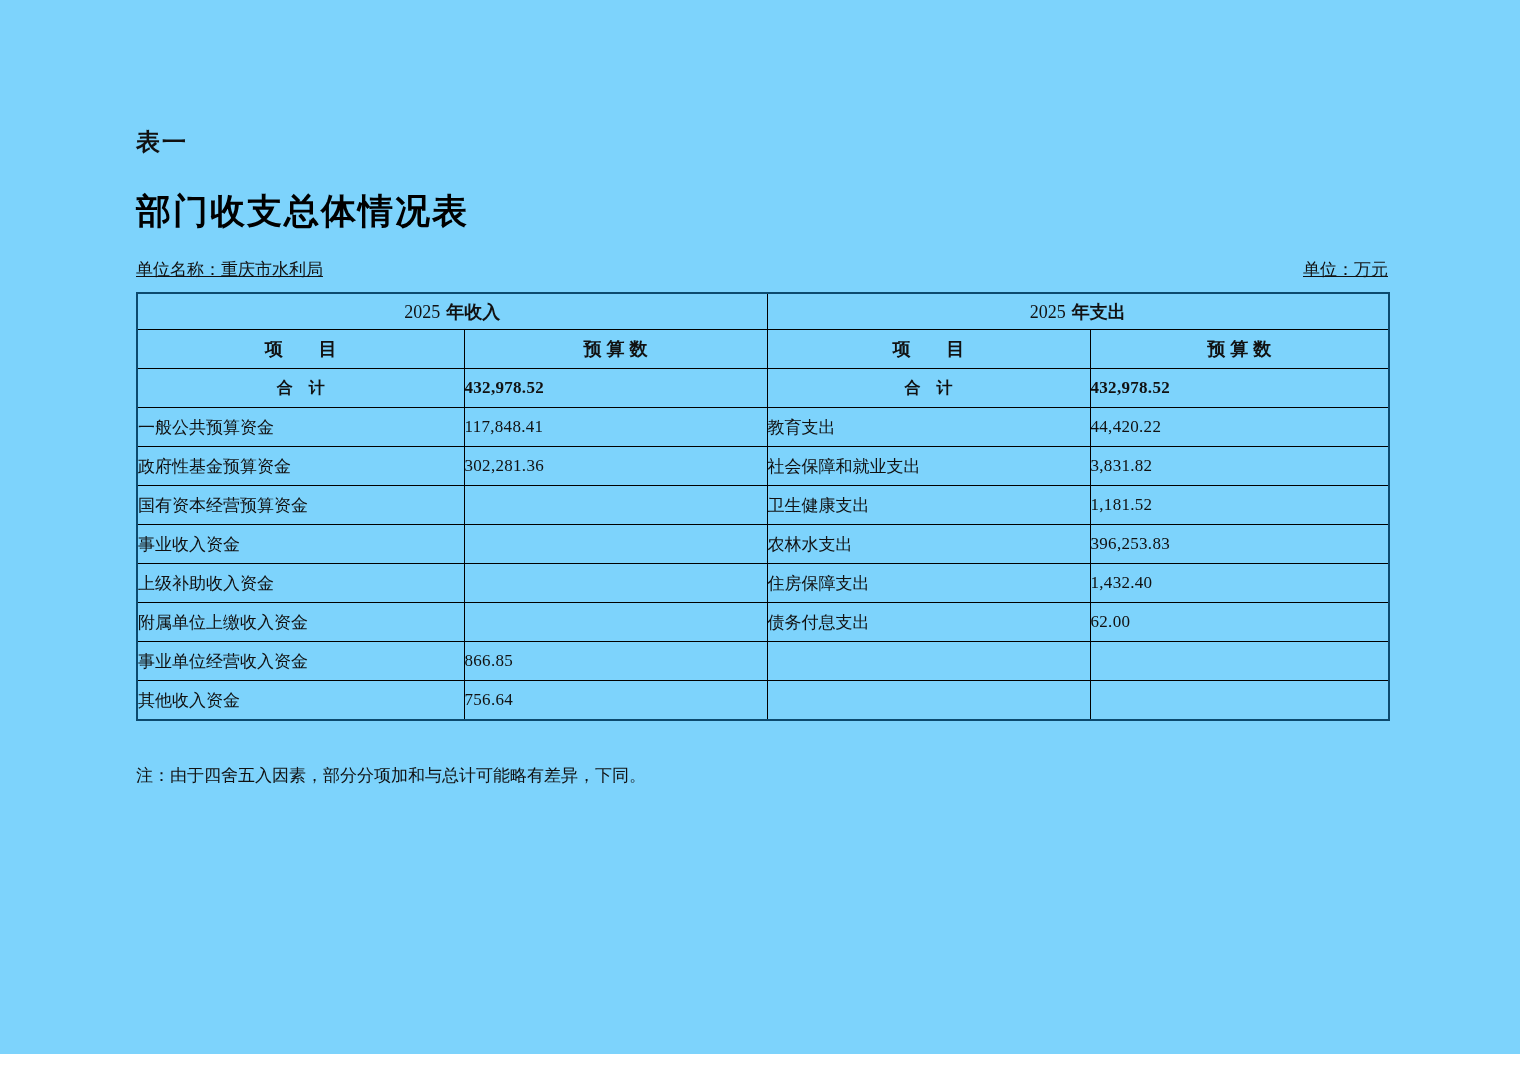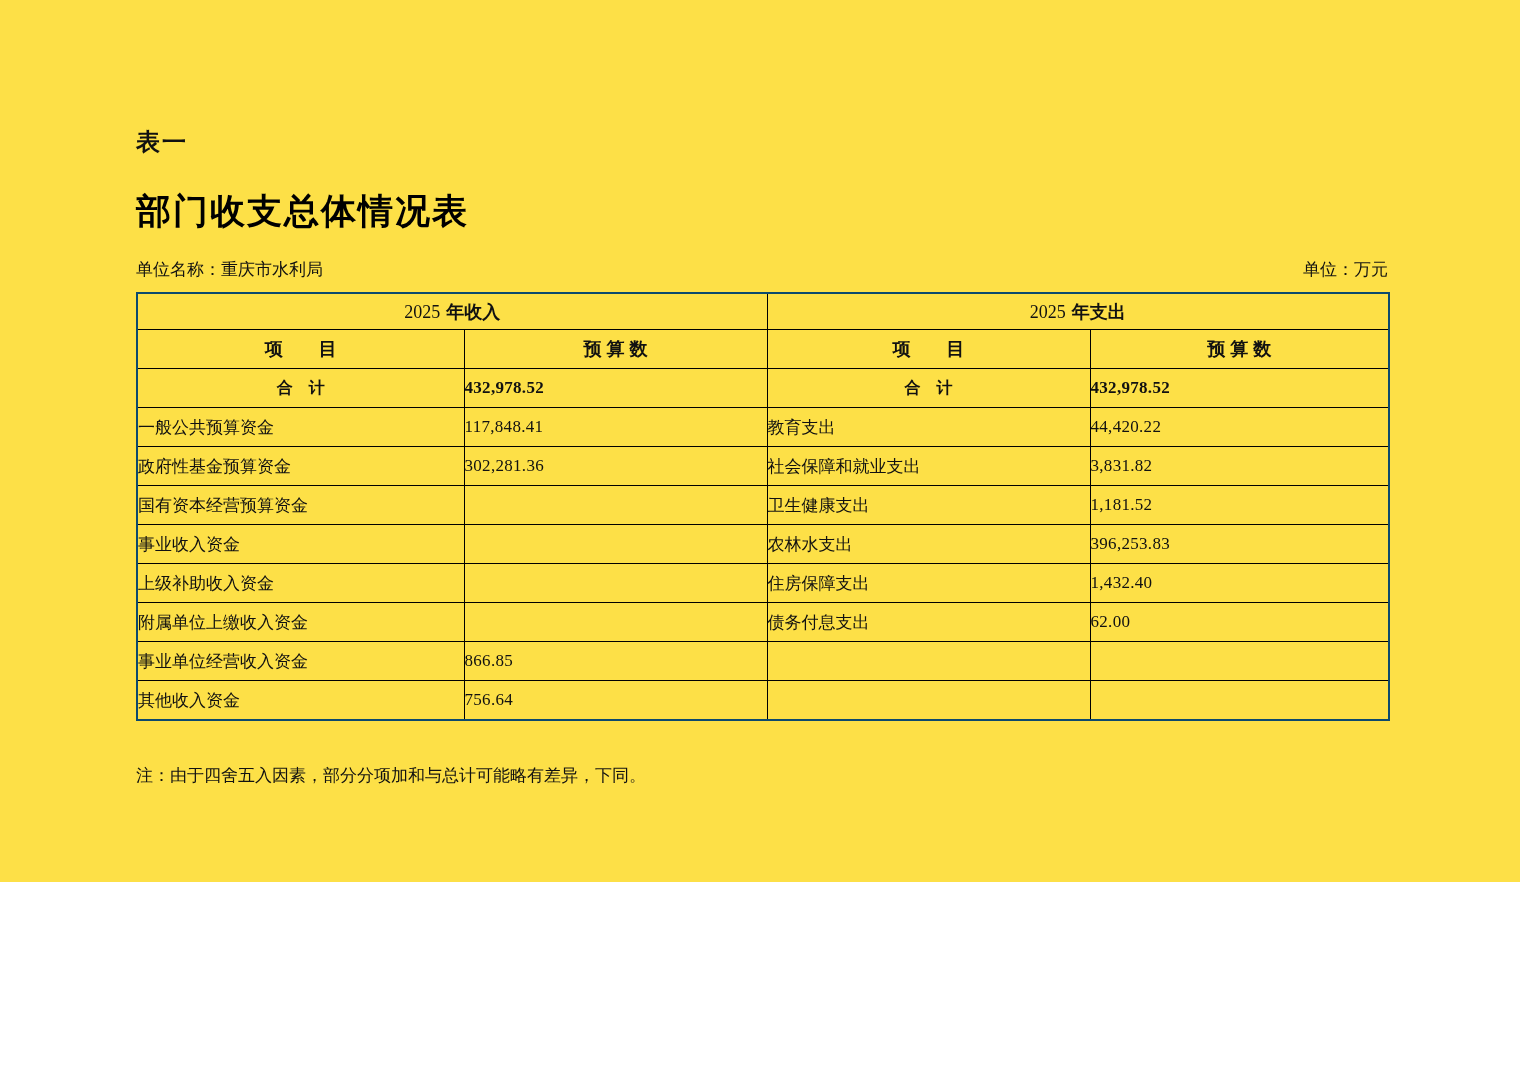--- a/index.html
+++ b/index.html
@@ -5,22 +5,22 @@
   html, body {
     margin: 0;
     padding: 0;
     background: #ffffff;
     color: #111111;
     font-family: "Liberation Serif", serif;
   }
   .page {
     position: relative;
     width: 1520px;
-    height: 882px;
-    background: #fde047;
+    height: 1054px;
+    background: #7dd3fc;
     overflow: hidden;
   }
   .sheet {
     position: absolute;
     left: 136px;
     top: 0;
     width: 1252px;
     height: 1074px;
   }
   .form-label {
@@ -48,20 +48,21 @@
   .unit-row {
     position: absolute;
     top: 258px;
     left: 0;
     width: 100%;
     display: flex;
     justify-content: space-between;
     font-size: 17px;
     font-family: "Liberation Serif", serif;
     color: #111;
+    text-decoration: underline;
   }
   table.budget {
     position: absolute;
     top: 292px;
     left: 0;
     width: 1252px;
     border-collapse: collapse;
     table-layout: fixed;
     border: 2px solid #0c4a6e;
   }

